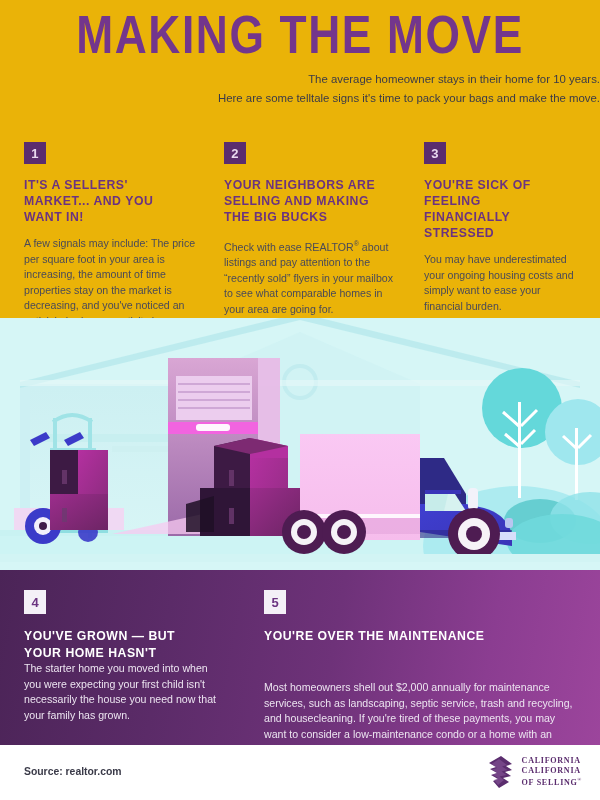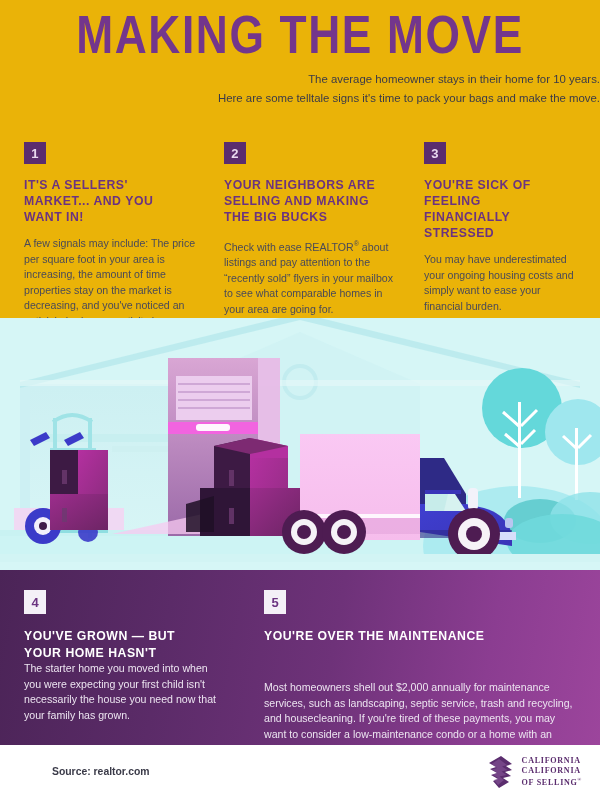--- a/index.html
+++ b/index.html
@@ -100,21 +100,21 @@
   }
   .col5 .body-w{margin-top:36px;}
 
   
   .footer{
     position:absolute;left:0;top:745px;width:600px;height:55px;
     background:#ffffff;
   }
   .source{
     position:absolute;left:24px;top:21px;
-    font-size:10.4px;color:#3a3a48;font-weight:bold;margin-left:28px;
+    font-size:10.4px;color:#3a3a48;font-weight:bold;
   }
   .logo{position:absolute;right:18px;top:10px;display:flex;align-items:center;gap:7px;}
   .logo-text{
     font-family:"Liberation Serif","DejaVu Serif",serif;
     font-size:8.1px;line-height:9.6px;
     letter-spacing:0.7px;
     color:#5b2d6e;font-weight:bold;
   }
   .logo-text sup{font-size:5px;vertical-align:super;}
 </style>

